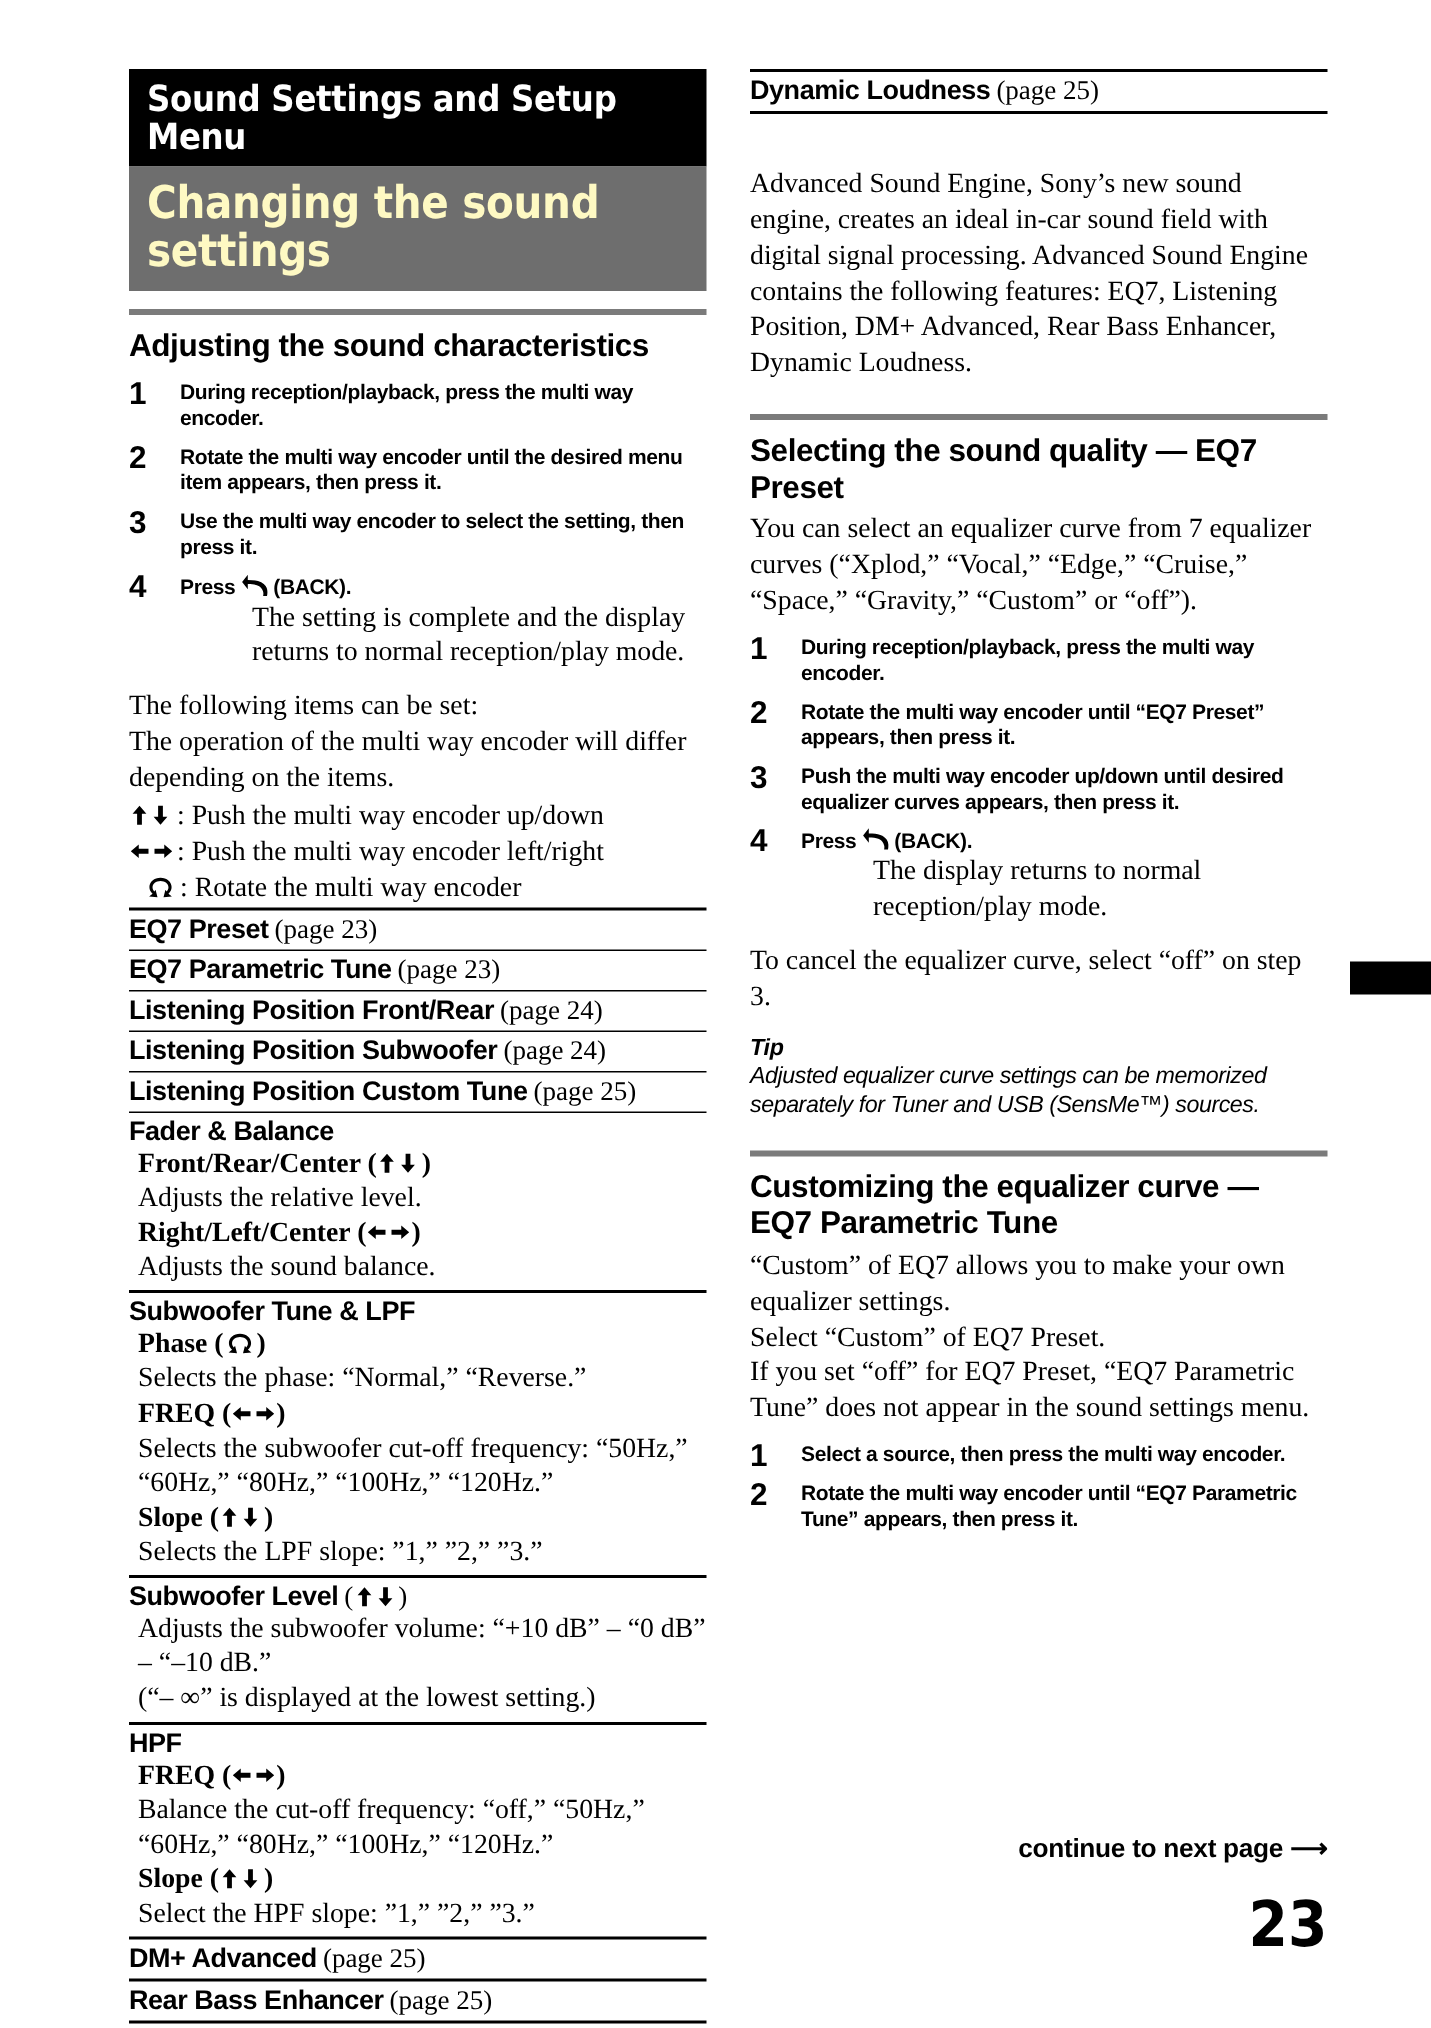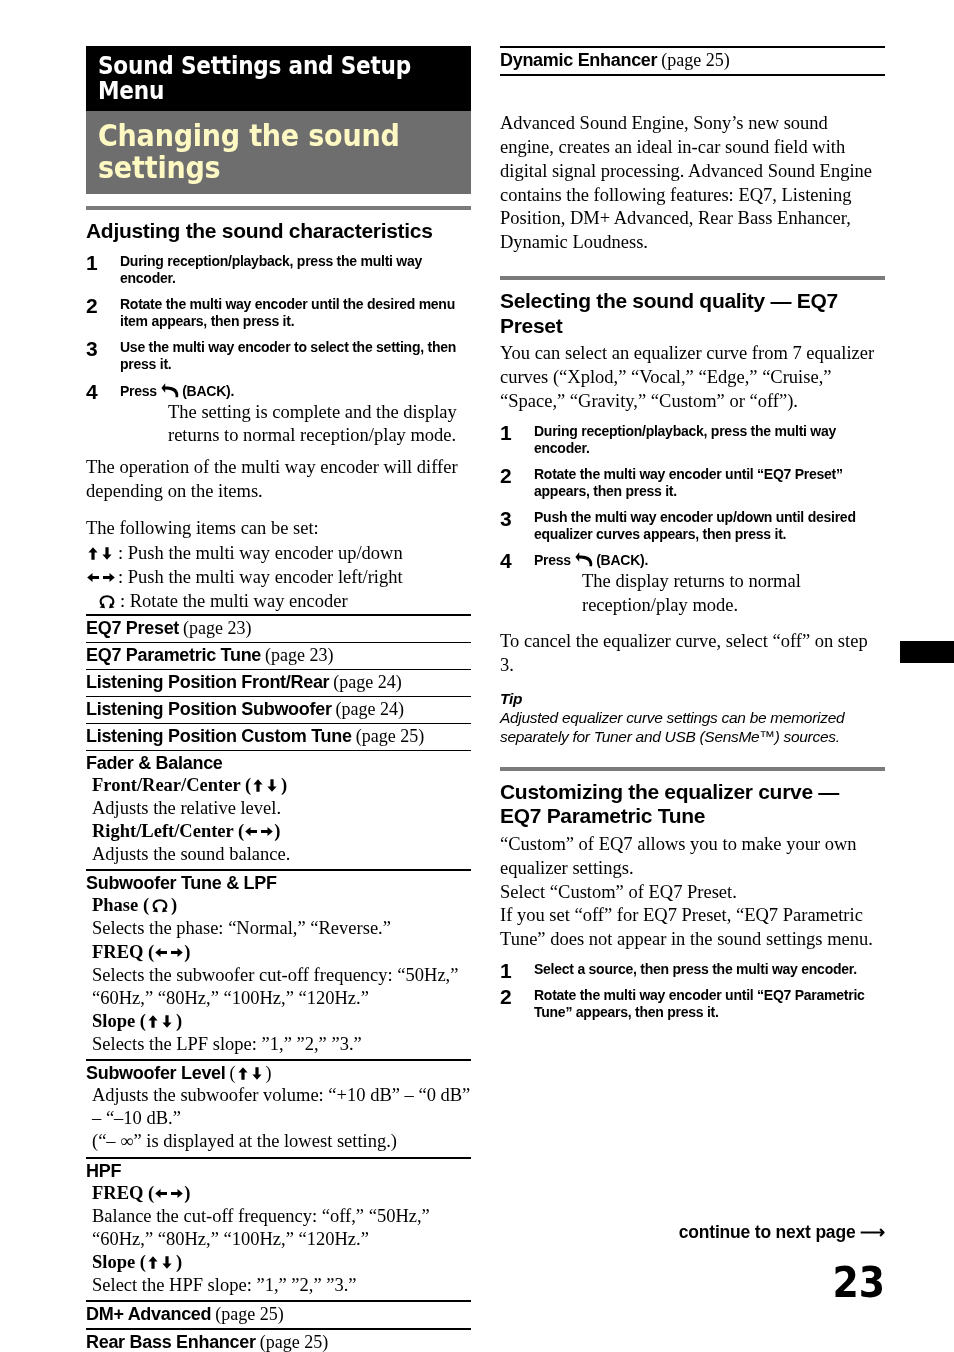--- a/index.html
+++ b/index.html
@@ -255,22 +255,22 @@
           <span>Press</span>
           <span><svg class="icon-svg" width="18" height="16" viewBox="0 0 18 16">
                 <path d="M4.2 4.6 L4.2 1.2 L0.4 6.0 L4.2 10.8 L4.2 7.4 C9.5 7.4 12.6 8.6 13.8 11.0 C14.9 13.1 14.6 14.3 14.4 15.3 L17.0 15.3 C17.4 13.4 17.6 11.0 16.1 8.7 C14.3 5.9 10.6 4.6 4.2 4.6 Z" fill="#000"></path>
               </svg></span>
           <span>(BACK).</span>
         </span>
         <span class="step-sub">The setting is complete and the display returns to normal reception/play mode.</span>
       </li>
     </ol>
 
+    <p class="body gap">The following items can be set:</p>
     <p class="body">The operation of the multi way encoder will differ depending on the items.</p>
-    <p class="body gap">The following items can be set:</p>
 
     <div class="legend-line">
       <span class="ic"><svg class="icon-svg" width="30" height="15" viewBox="0 0 30 15">
             <path d="M7 1.2 L11.6 6.5 L8.6 6.5 L8.6 13.8 L5.4 13.8 L5.4 6.5 L2.4 6.5 Z" fill="#000"></path>
             <path d="M21 13.8 L16.4 8.5 L19.4 8.5 L19.4 1.2 L22.6 1.2 L22.6 8.5 L25.6 8.5 Z" fill="#000"></path>
           </svg></span><span>: Push the multi way encoder up/down</span>
     </div>
     <div class="legend-line">
       <span class="ic"><svg class="icon-svg" width="30" height="15" viewBox="0 0 30 15">
             <path d="M1.2 7.5 L6.5 3.0 L6.5 5.9 L13.0 5.9 L13.0 9.1 L6.5 9.1 L6.5 12.0 Z" fill="#000"></path>
@@ -376,21 +376,21 @@
         <span class="set-title">Rear Bass Enhancer</span>
         <span class="set-page">(page 25)</span>
       </div>
     </div>
   </div>
 
   <div class="col col-right">
 
     <div class="rule-black-2"></div>
     <div class="set-row thick">
-      <span class="set-title">Dynamic Enhancer</span>
+      <span class="set-title">Dynamic Loudness</span>
       <span class="set-page">(page 25)</span>
     </div>
 
     <div style="height:22px"></div>
 
     <p class="body" style="margin-top:14px">Advanced Sound Engine, Sony’s new sound engine, creates an ideal in-car sound field with digital signal processing. Advanced Sound Engine contains the following features: EQ7, Listening Position, DM+ Advanced, Rear Bass Enhancer, Dynamic Loudness.</p>
 
     <div style="height:21px"></div>
     <div class="rule-gray"></div>
 

